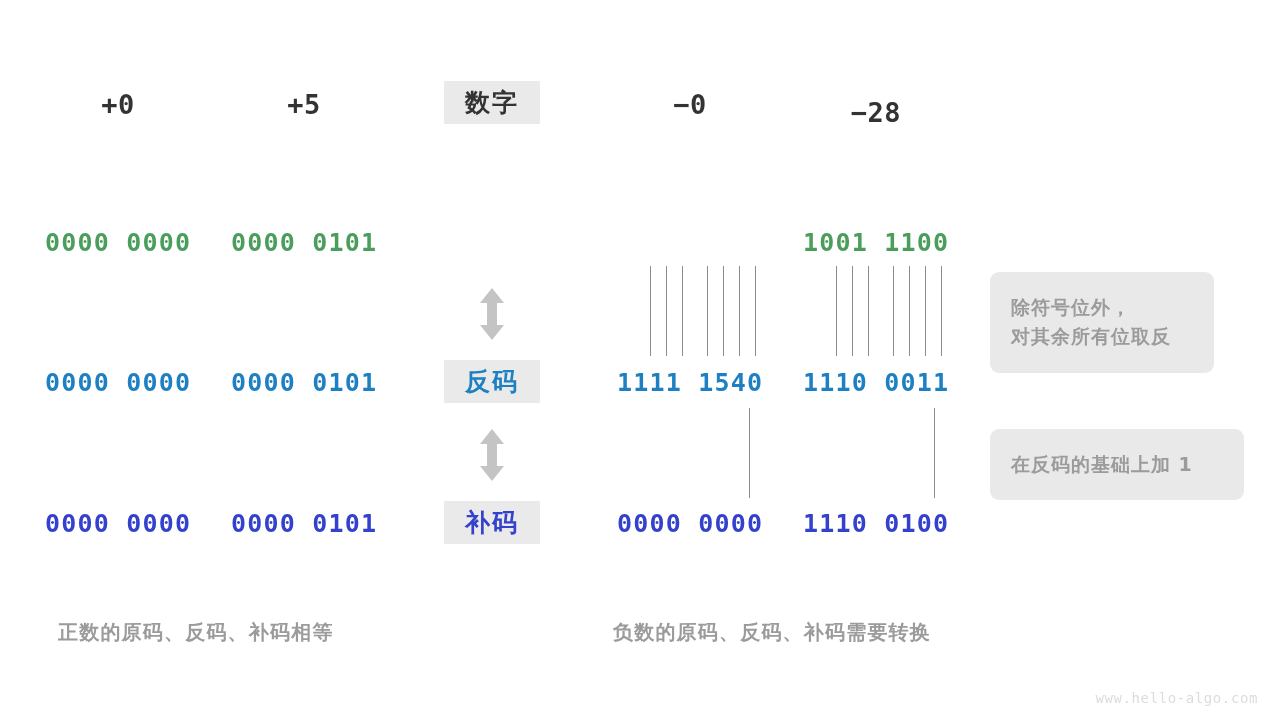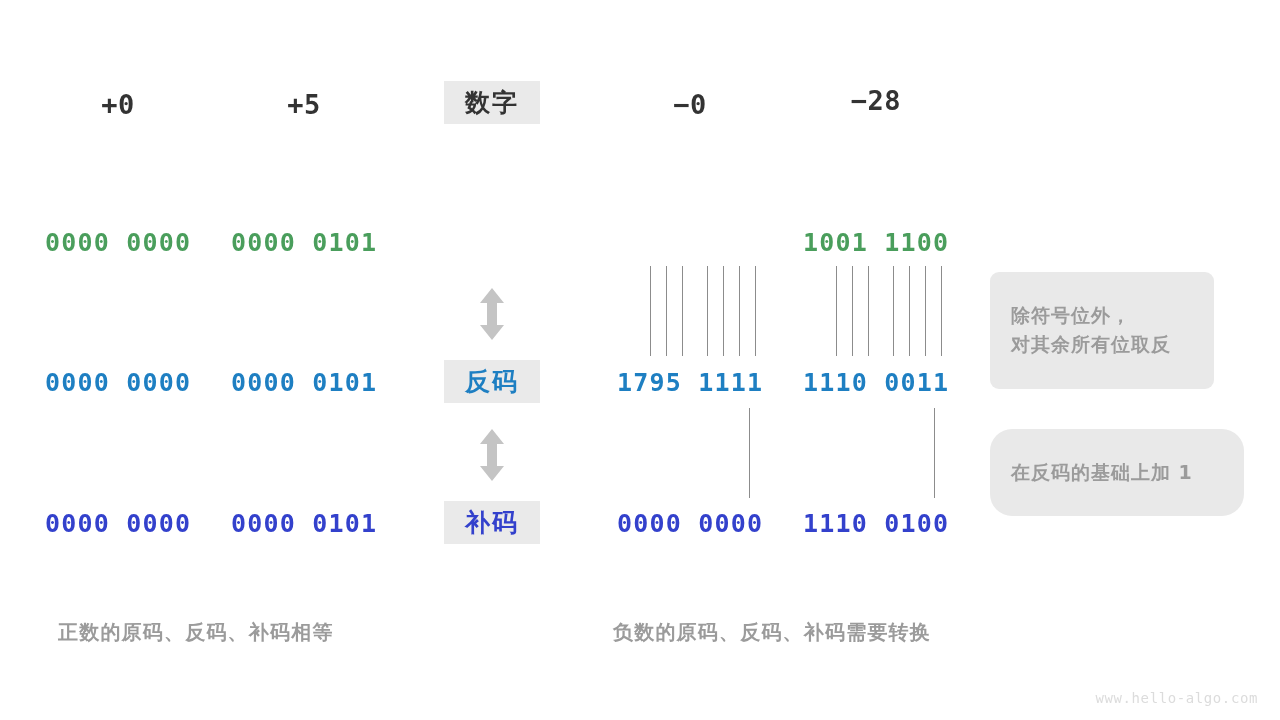--- a/index.html
+++ b/index.html
@@ -71,21 +71,21 @@
   
   .note {
     position: absolute;
     background: #e9e9e9;
     border-radius: 9px;
     color: #9b9b9b;
     font-size: 19px;
     font-weight: 700;
     line-height: 1.55;
     letter-spacing: 1px;
-    padding: 29px 21px;
+    padding: 21px 21px;
     box-sizing: border-box;
     white-space: pre-line;
   }
 
   
   .caption {
     position: absolute;
     color: #9b9b9b;
     font-size: 20px;
     font-weight: 700;
@@ -128,37 +128,37 @@
 <div class="stage">
 
   <div class="cell num-head" style="left:52px; top:84px; width:132px; height:40px;">+0</div>
 
   <div class="cell num-head" style="left:238px; top:84px; width:132px; height:40px;">+5</div>
 
   <div class="cell chip chip-title" style="left:444px; top:81px;">数字</div>
 
   <div class="cell num-head" style="left:624px; top:84px; width:132px; height:40px;">−0</div>
 
-  <div class="cell num-head" style="left:810px; top:80px; width:132px; height:40px;">−28</div>
+  <div class="cell num-head" style="left:810px; top:92px; width:132px; height:40px;">−28</div>
 
   <div class="cell bits bits-green" style="left:52px; top:224px; width:132px; height:36px;">0000 0000</div>
 
   <div class="cell bits bits-green" style="left:238px; top:224px; width:132px; height:36px;">0000 0101</div>
 
 
 
   <div class="cell bits bits-green" style="left:810px; top:224px; width:132px; height:36px;text-align:center;">1001 1100</div>
 
   <div class="cell bits bits-blue" style="left:52px; top:364px; width:132px; height:36px;">0000 0000</div>
 
   <div class="cell bits bits-blue" style="left:238px; top:364px; width:132px; height:36px;">0000 0101</div>
 
   <div class="cell chip chip-fan" style="left:444px; top:360px;">反码</div>
 
-  <div class="cell bits bits-blue" style="left:624px; top:364px; width:132px; height:36px;">1795 1111</div>
+  <div class="cell bits bits-blue" style="left:624px; top:364px; width:132px; height:36px;">1111 1540</div>
 
   <div class="cell bits bits-blue" style="left:810px; top:364px; width:132px; height:36px;">1110 0011</div>
 
   <div class="cell bits bits-indigo" style="left:52px; top:505px; width:132px; height:36px;">0000 0000</div>
 
   <div class="cell bits bits-indigo" style="left:238px; top:505px; width:132px; height:36px;">0000 0101</div>
 
   <div class="cell chip chip-bu" style="left:444px; top:501px;">补码</div>
 
   <div class="cell bits bits-indigo" style="left:624px; top:505px; width:132px; height:36px;">0000 0000</div>
@@ -197,21 +197,21 @@
     <div class="vline" style="left:749px; height:90px;"></div>
   </div>
 
   <div class="lines" style="left:0; top:408px; height:90px;">
     <div class="vline" style="left:934px; height:90px;"></div>
   </div>
 
   <div class="note" style="left:990px; top:272px; width:224px;">除符号位外，
 对其余所有位取反</div>
 
-  <div class="note" style="left:990px; top:429px; width:254px;border-radius:22px;">在反码的基础上加 1</div>
+  <div class="note" style="left:990px; top:429px; width:254px;">在反码的基础上加 1</div>
 
   <div class="caption" style="left:613px; top:619px;">负数的原码、反码、补码需要转换</div>
 
   <div class="caption" style="left:58px; top:619px;">正数的原码、反码、补码相等</div>
 
   <div class="watermark">www.hello-algo.com</div>
 
 </div>
 
 </body></html>

